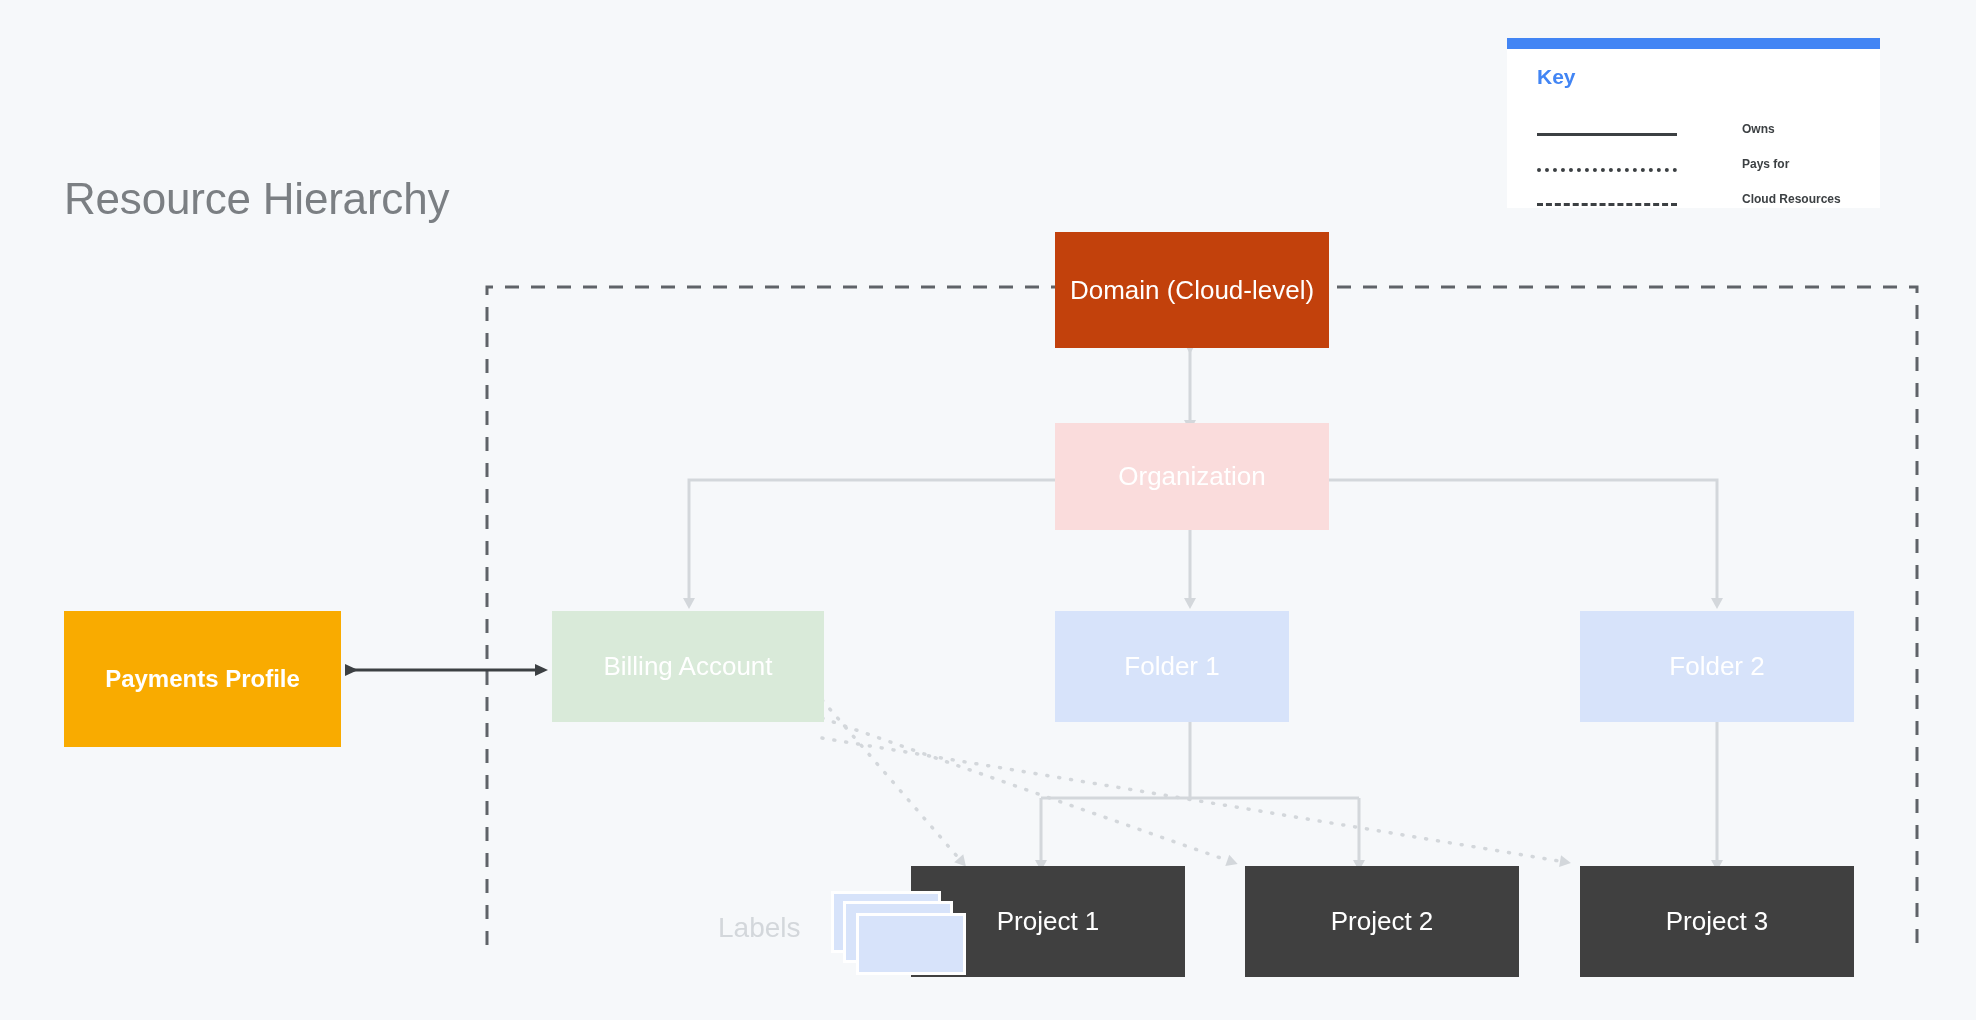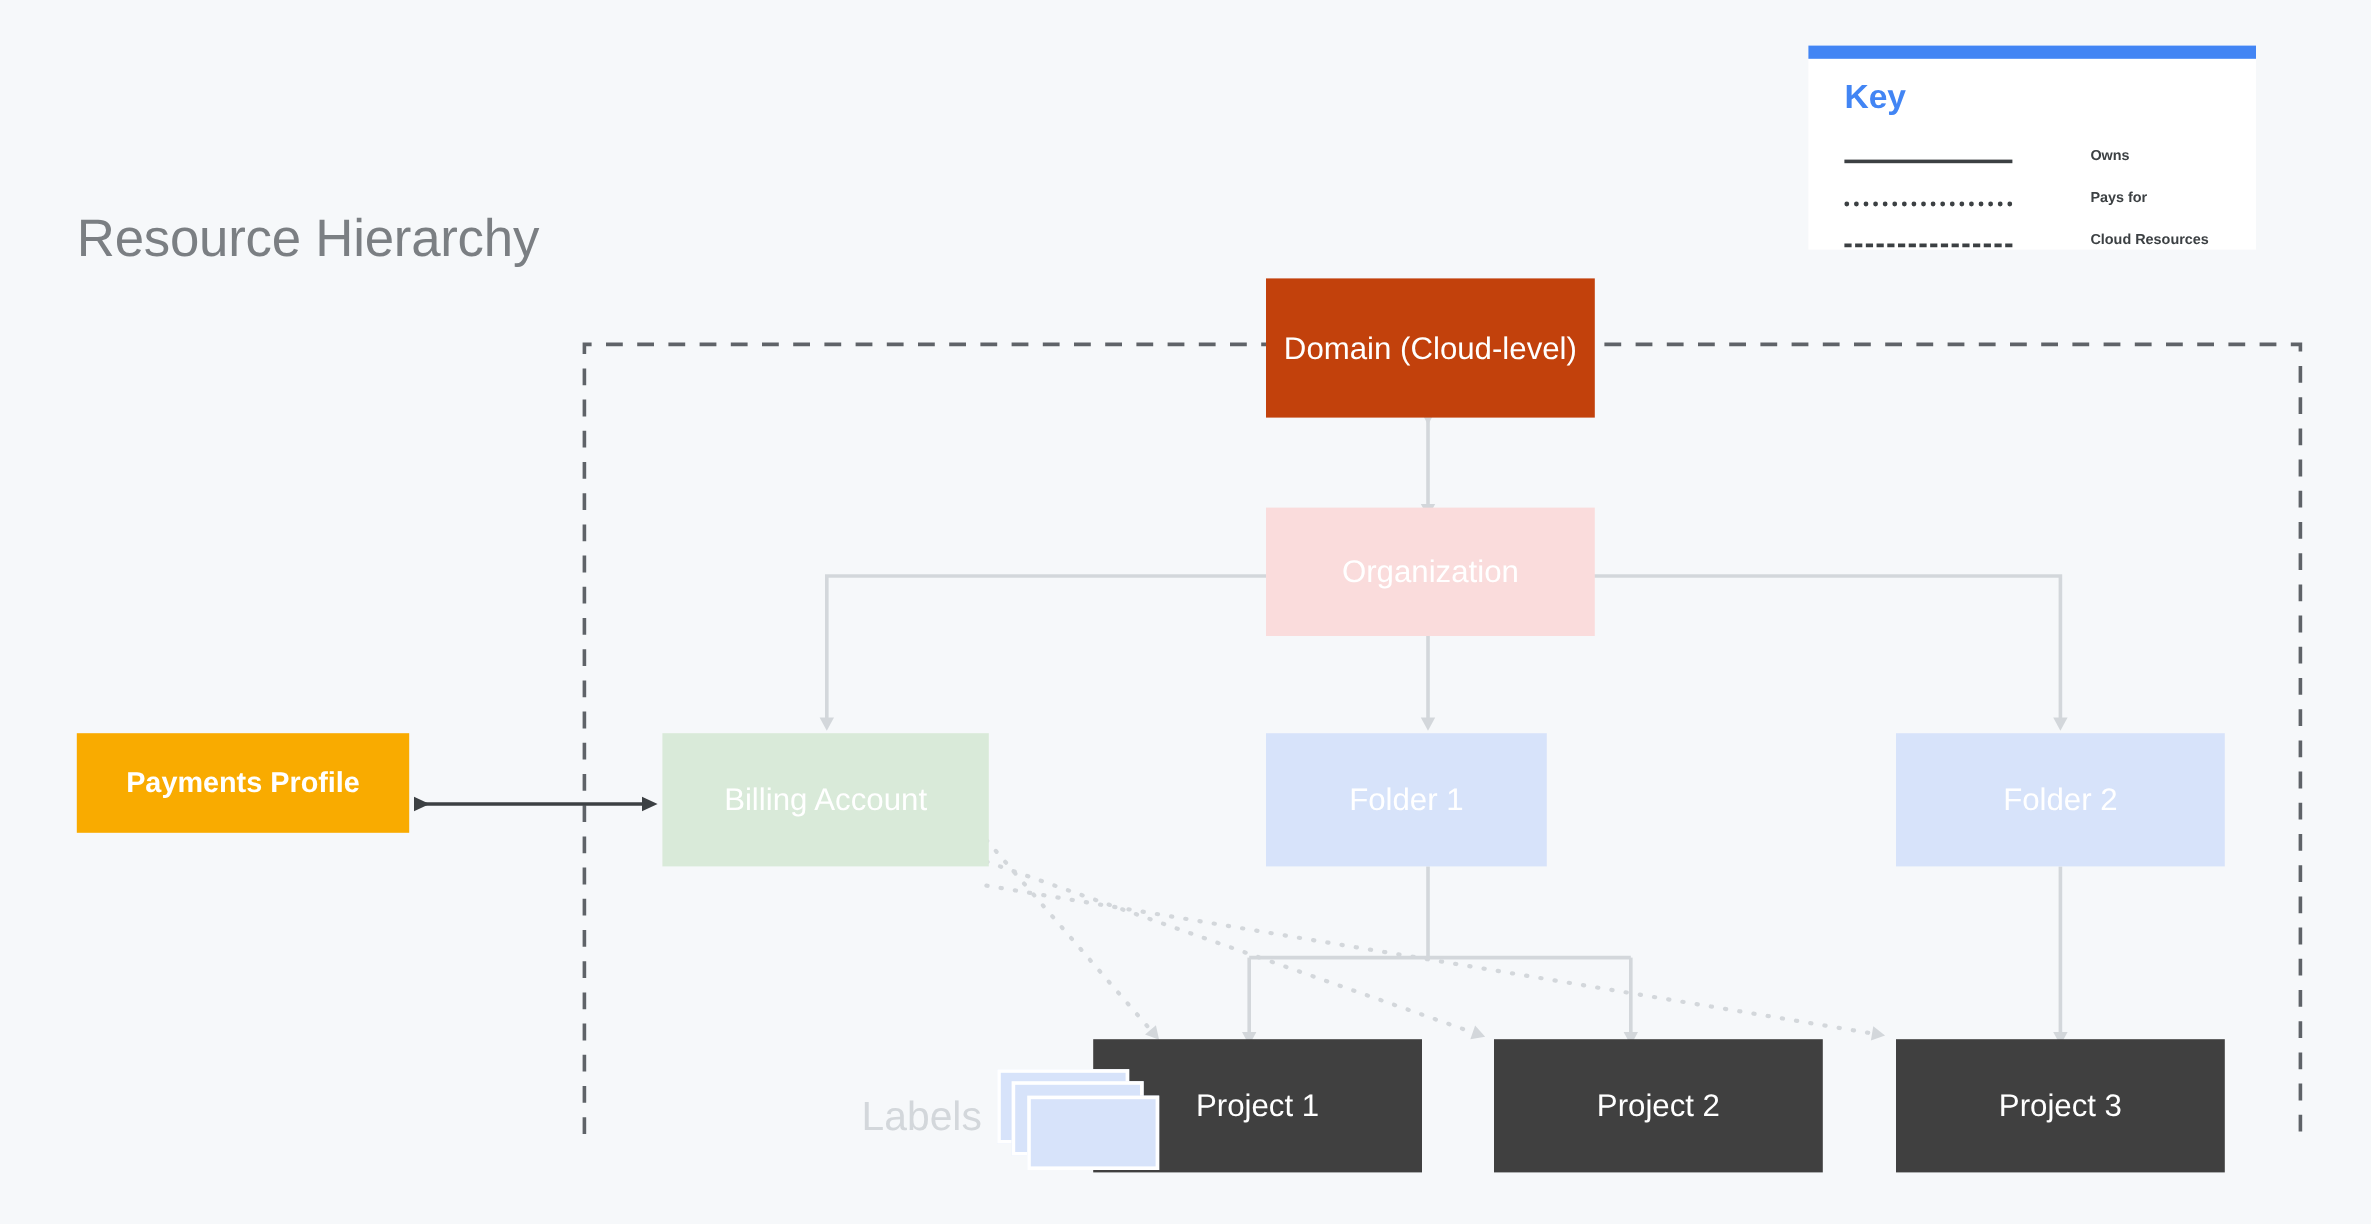--- a/index.html
+++ b/index.html
@@ -53,21 +53,21 @@
   .node-folder   { background: #d7e3fa; }
   .node-project  { background: #404040; }
   .node-payments {
     background: #f9ab00;
     font-weight: bold;
     font-size: 24px;
   }
   .labels-text {
     position: absolute;
     color: #d3d7db;
-    font-size: 34px;
+    font-size: 28px;
     white-space: nowrap;
   }
   .label-card {
     position: absolute;
     background: #d7e3fa;
     border: 3px solid #ffffff;
     box-sizing: border-box;
   }
   
   .key-panel {
@@ -86,21 +86,21 @@
     padding: 17px 0 16px 0;
     position: relative;
     height: 159px;
     box-sizing: border-box;
   }
   .key-heading {
     position: absolute;
     left: 30px;
     top: 16px;
     color: #4285f4;
-    font-size: 28px;
+    font-size: 21px;
     font-weight: bold;
   }
   .key-row {
     position: absolute;
     left: 30px;
     width: 330px;
     height: 34px;
   }
   .key-sample {
     position: absolute;
@@ -206,21 +206,21 @@
   </div>
 
   <div class="node node-project" style="left:1245px; top:866px; width:274px; height:111px;">
     <span>Project 2</span>
   </div>
 
   <div class="node node-project" style="left:1580px; top:866px; width:274px; height:111px;">
     <span>Project 3</span>
   </div>
 
-  <div class="node node-payments" style="left:64px; top:611px; width:277px; height:83px;">
+  <div class="node node-payments" style="left:64px; top:611px; width:277px; height:136px;">
     <span>Payments Profile</span>
   </div>
 
   <div class="labels-text" style="left:718px; top:912px;">Labels</div>
 
   <div class="label-card" style="left:831px; top:891px; width:110px; height:62px;"></div>
   <div class="label-card" style="left:843px; top:901px; width:110px; height:62px;"></div>
   <div class="label-card" style="left:856px; top:913px; width:110px; height:62px;"></div>
 
   <div class="key-panel">

